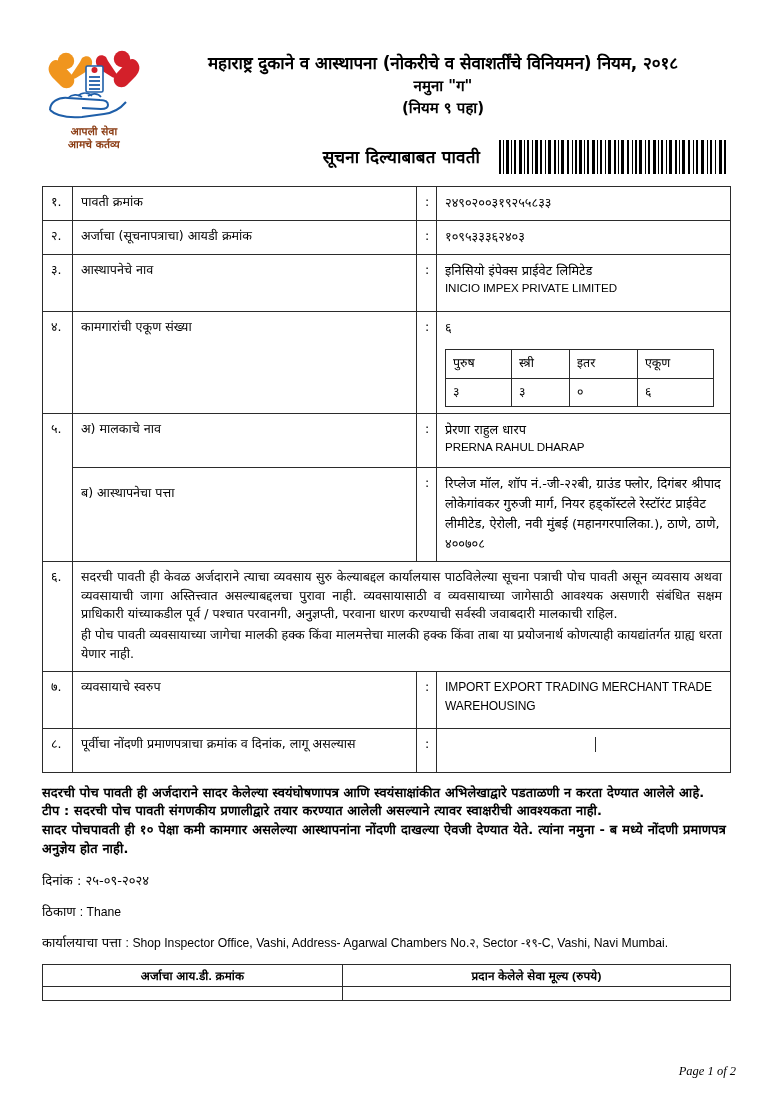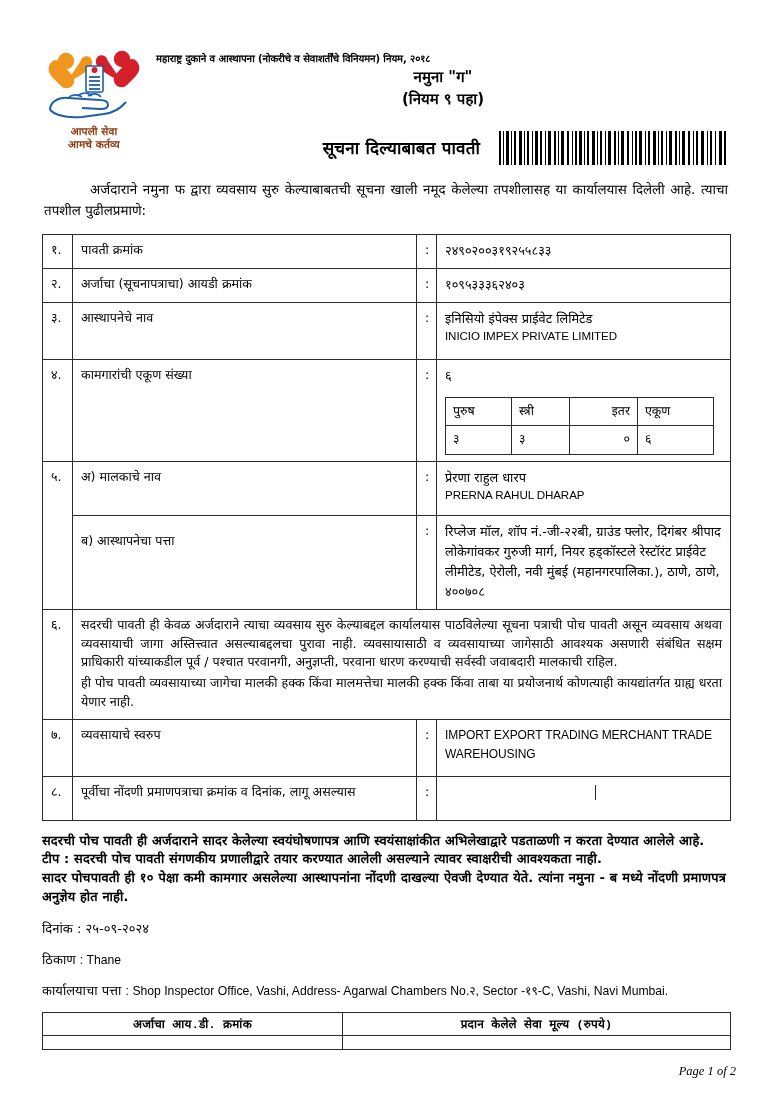--- a/index.html
+++ b/index.html
@@ -41,22 +41,23 @@
     line-height: 1.22;
     margin-top: 1px;
     letter-spacing: .1px;
   }
   .header-text {
     flex: 1 1 auto;
     padding-top: 12px;
   }
   .title-line1 {
     font-family: "DejaVu Sans", sans-serif;
-    font-size: 10px;
-    font-weight: 700;
+    font-size: 17px;
+    font-weight: 700;
+    text-align: center;
     line-height: 1.35;
     letter-spacing: -.1px;
     white-space: nowrap;
   }
   .title-line2, .title-line3 {
     font-family: "DejaVu Sans", sans-serif;
     font-size: 15px;
     font-weight: 700;
     text-align: center;
     line-height: 1.5;
@@ -135,21 +136,21 @@
   table.workers td {
     border: 1px solid #2b2b2b;
     font-size: 12.4px;
     padding: 4px 7px 5px 7px;
     font-family: "DejaVu Sans", sans-serif;
     height: 26px;
     margin-left: 7px;
   }
   table.workers td.w0 { width: 66px; }
   table.workers td.w1 { width: 58px; }
-  table.workers td.w2 { width: 68px; text-align: right; }
+  table.workers td.w2 { width: 68px; }
   table.workers td.w3 { width: 76px; }
   .cell-blank { min-height: 30px; }
   .caret {
     display:inline-block;
     width: 1px; height: 15px;
     background: #2b2b2b;
     margin-left: 150px;
     vertical-align: middle;
   }
 
@@ -181,21 +182,21 @@
   
   table.foot {
     width: 688px;
     border-collapse: collapse;
     margin-top: 6px;
     table-layout: fixed;
   }
   table.foot td {
     border: 1px solid #2b2b2b;
     text-align: center;
-    font-family: Liberation Mono, monospace;
+    font-family: Liberation Sans, sans-serif;
     font-size: 11.8px;
     font-weight: 700;
     padding: 2px 4px 3px 4px;
     letter-spacing: .2px;
   }
   table.foot td.f0 { width: 300px; }
   table.foot td.f1 { width: 388px; }
   table.foot tr.blank td { height: 14px; }
 
   .pagenum {
@@ -306,21 +307,20 @@
               <rect x="212" y="0" width="2" height="34"></rect>
             <rect x="217" y="0" width="1" height="34"></rect>
               <rect x="221" y="0" width="3" height="34"></rect>
             <rect x="226" y="0" width="2" height="34"></rect>
           </g>
         </svg>
       </div>
     </div>
   </div>
 
-  <div class="intro"><span class="ind"></span><span>अर्जदाराने नमुना फ द्वारा व्यवसाय सुरु केल्याबाबतची सूचना खाली नमूद केलेल्या तपशीलासह या कार्यालयास दिलेली आहे. त्याचा तपशील पुढीलप्रमाणे:</span></div>
 
   <table class="main">
     <tbody>
       <tr>
         <td class="c-num">१.</td>
         <td class="c-label">पावती क्रमांक</td>
         <td class="c-colon">:</td>
         <td class="c-value"><span class="val-mr">२४९०२००३१९२५५८३३</span></td>
       </tr>
 

